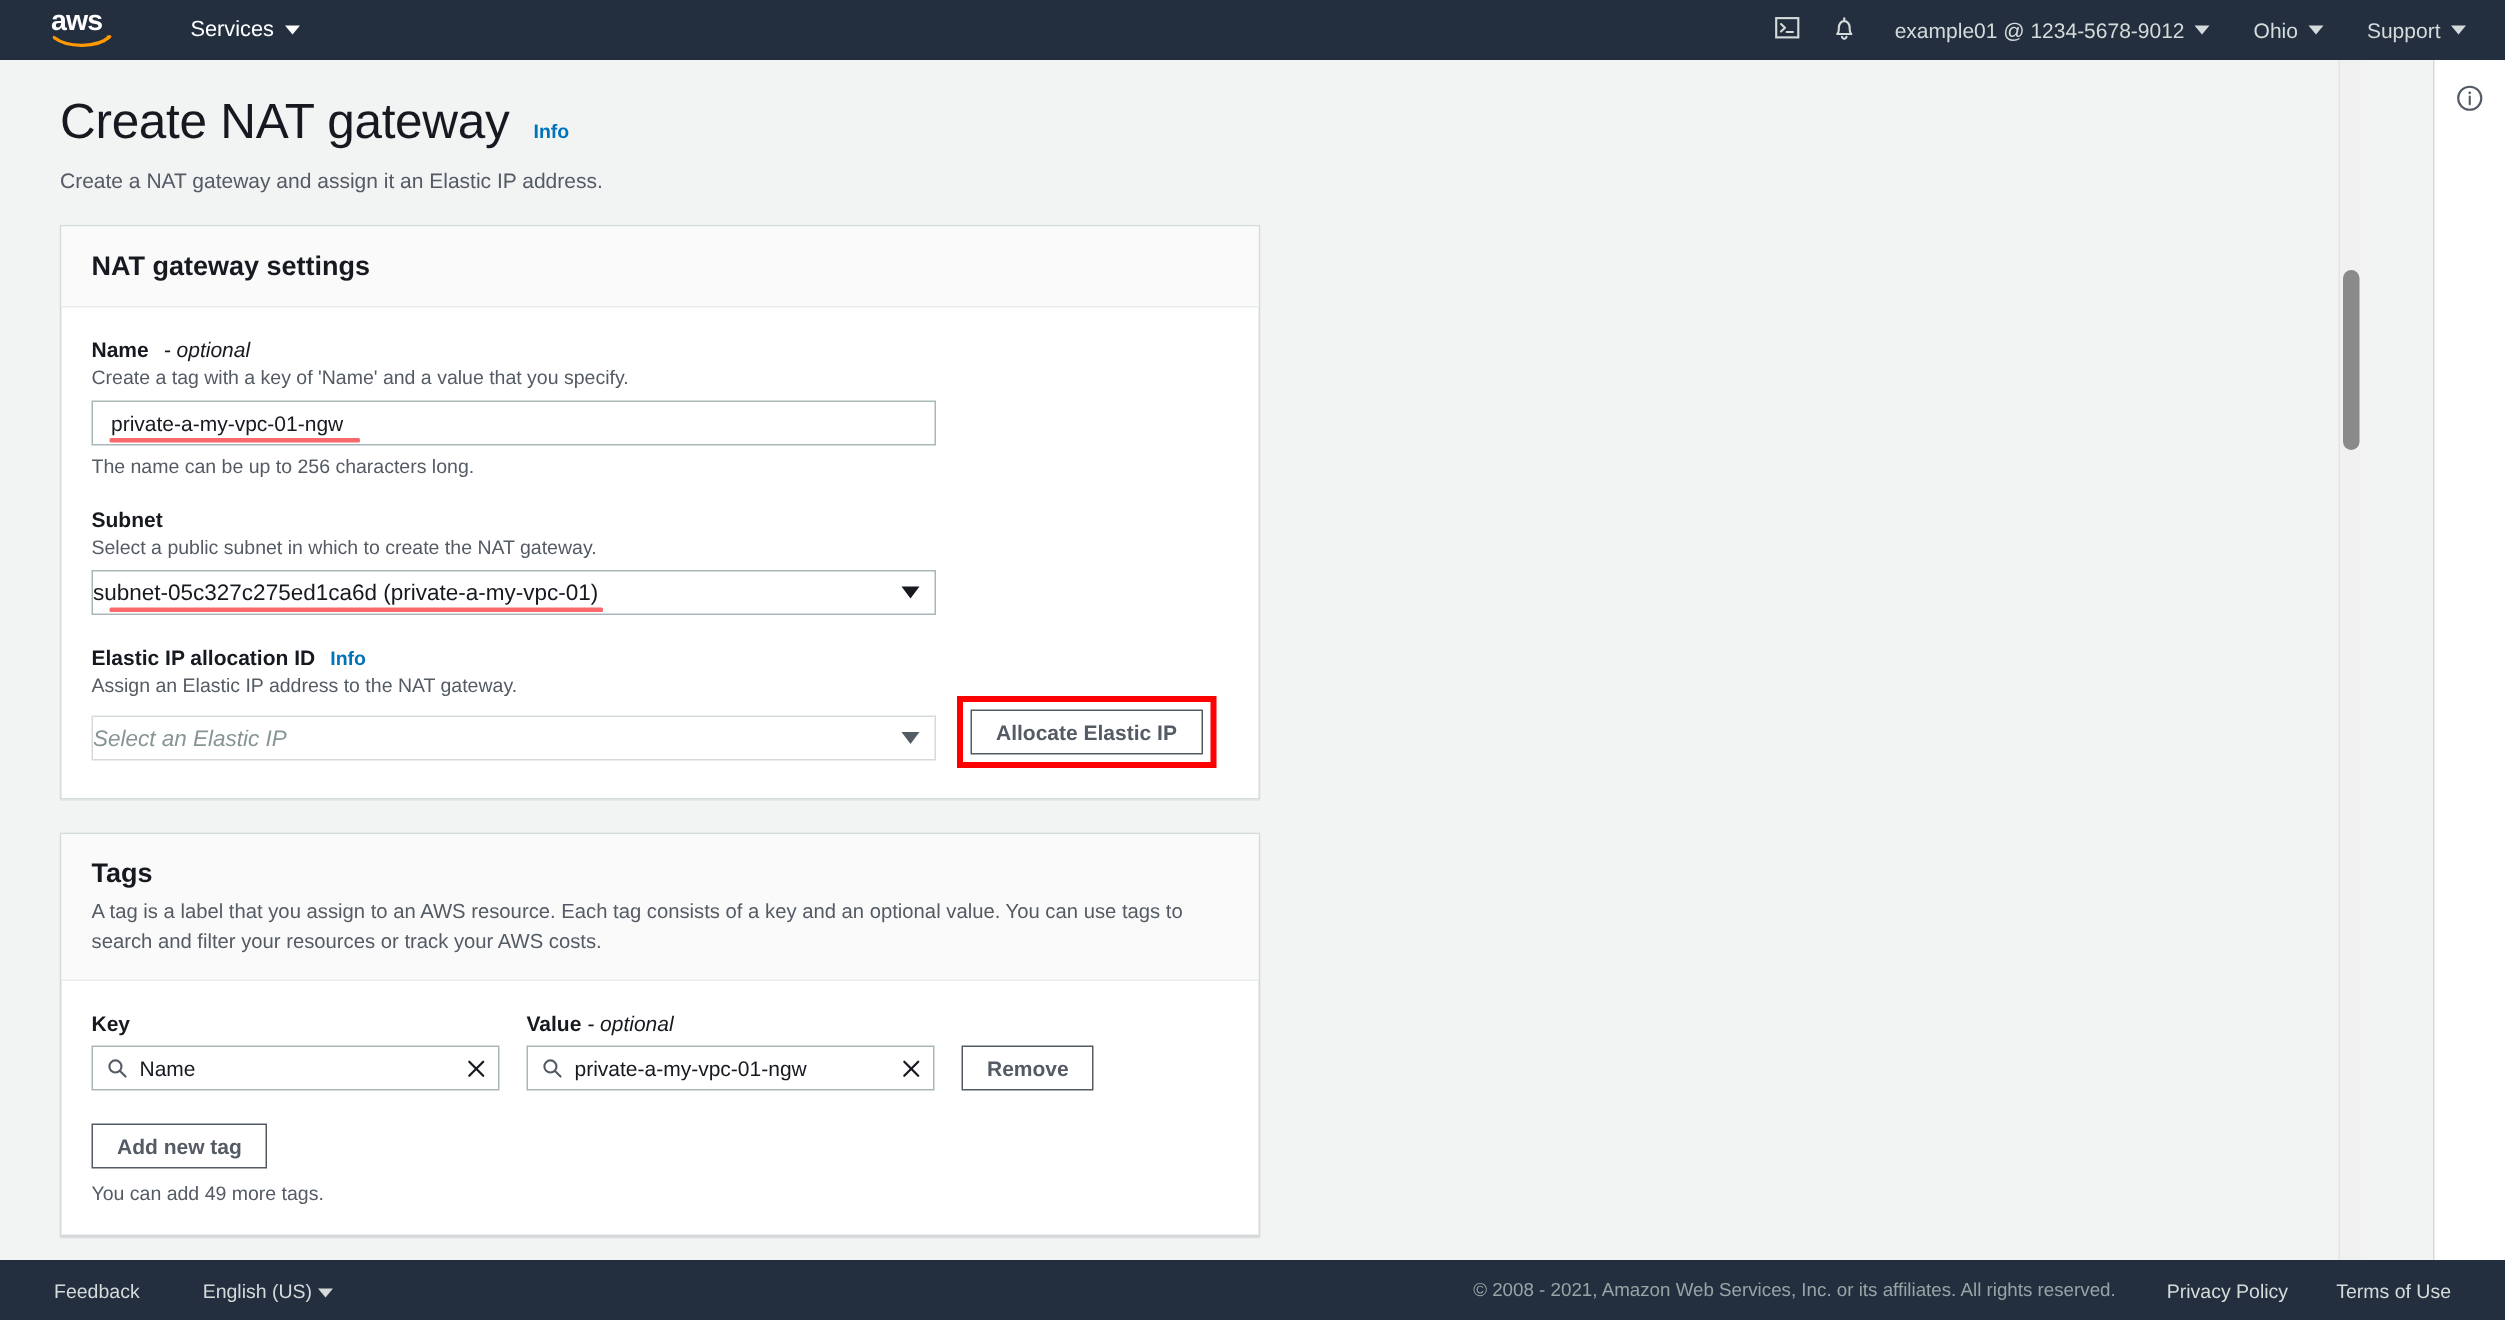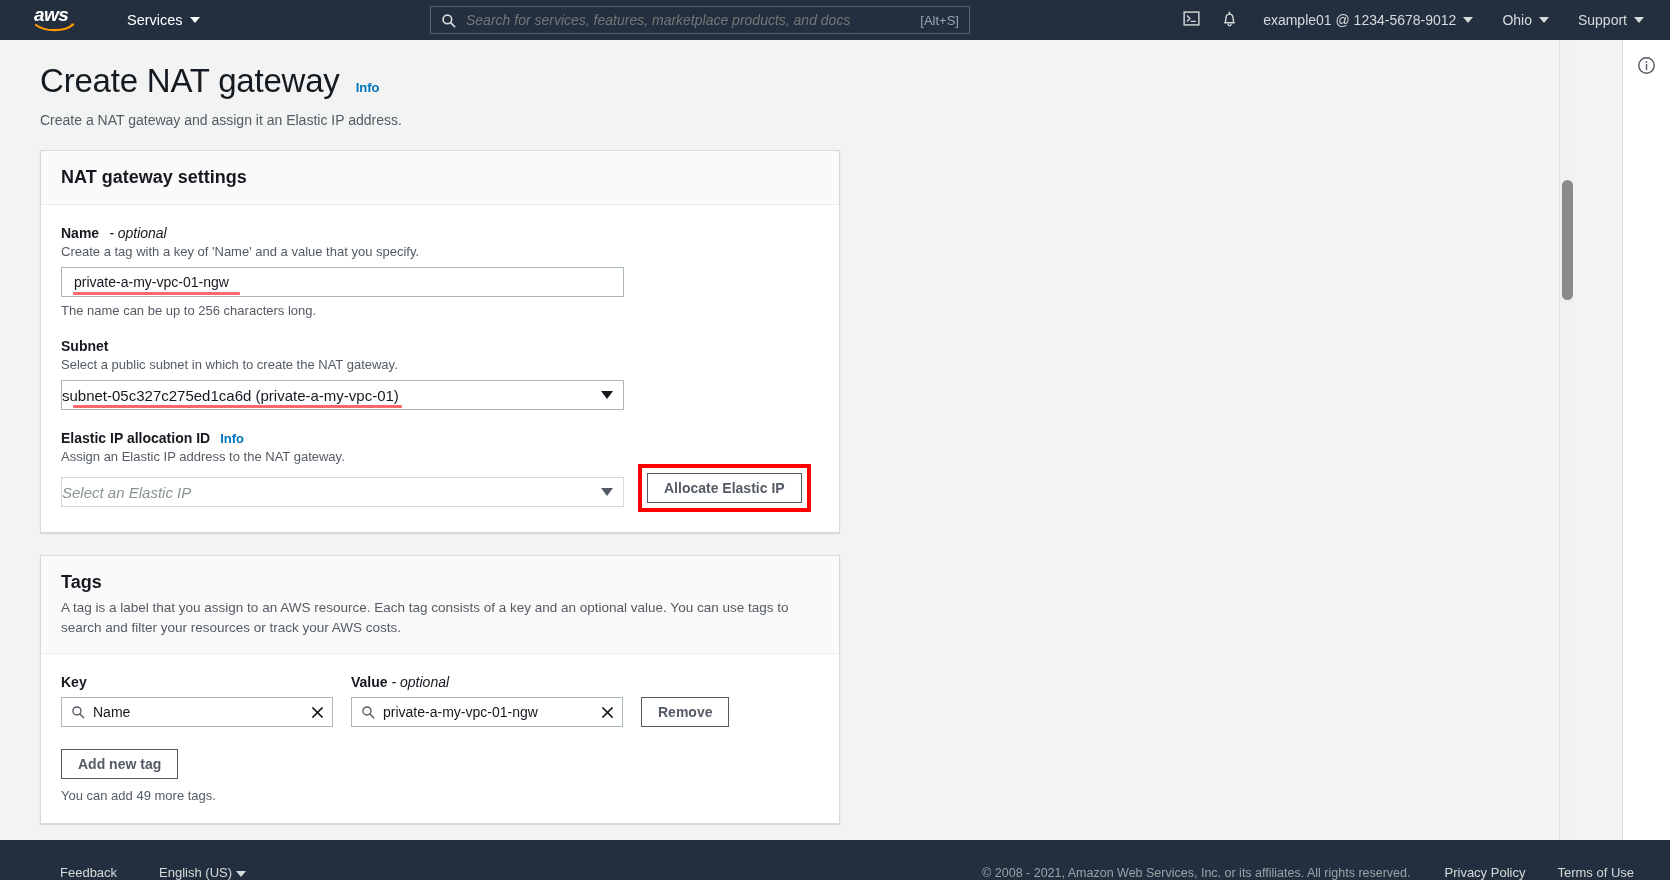--- a/index.html
+++ b/index.html
@@ -29,21 +29,20 @@
     position: relative;
     display: block;
   }
   .aws-logo .wordmark {
     color: #ffffff;
     font-size: 19px;
     font-weight: 700;
     letter-spacing: -0.6px;
     line-height: 18px;
     font-family: "Liberation Sans", sans-serif;
-    font-style: italic;
   }
   .aws-logo .smile {
     position: absolute;
     left: 1px;
     top: 17px;
     width: 40px;
     height: 9px;
     overflow: hidden;
   }
   .aws-logo .smile svg { display: block; }
@@ -392,25 +391,24 @@
 
   
   .footer {
     position: absolute;
     bottom: 0;
     left: 0;
     width: 1670px;
     height: 40px;
     background: #232f3e;
     display: flex;
-    align-items: flex-end;
+    align-items: center;
     color: #d5dbdb;
     font-size: 13px;
     z-index: 10;
-    padding-left: 24px;
   }
   .footer-left { display: flex; align-items: center; gap: 10px; padding-left: 20px; }
   .footer-right {
     margin-left: auto;
     display: flex;
     align-items: center;
     gap: 0;
     padding-right: 20px;
   }
   .footer-item { padding: 0 16px; cursor: pointer; white-space: nowrap; }
@@ -429,30 +427,20 @@
         <path d="M36 0.6 L39.5 1.2 L37.2 3.6 Z" fill="#ff9900"></path>
       </svg>
     </div>
   </div>
 
   <div class="services-menu">
     <span>Services</span>
     <span class="caret"></span>
   </div>
 
-  <div class="searchbox">
-    <span class="sicon">
-      <svg width="15" height="15" viewBox="0 0 16 16" fill="none" stroke="currentColor" stroke-width="1.8">
-        <circle cx="6.8" cy="6.8" r="4.6"></circle>
-          <line x1="10.3" y1="10.3" x2="14.5" y2="14.5" stroke-linecap="round"></line>
-      </svg>
-    </span>
-    <input class="sinput" type="text" placeholder="Search for services, features, marketplace products, and docs" style="">
-    <span class="shortcut">[Alt+S]</span>
-  </div>
 
   <div class="nav-right">
     <div class="nav-icon-btn">
       <span>
         <svg width="17" height="17" viewBox="0 0 18 18" fill="none" stroke="currentColor" stroke-width="1.5">
           <rect x="1.2" y="2.2" width="15.6" height="13.6"></rect>
           <polyline points="4.6,6.4 7.4,9 4.6,11.6" stroke-linecap="round" stroke-linejoin="round"></polyline>
           <line x1="8.6" y1="12" x2="13" y2="12" stroke-linecap="round"></line>
         </svg>
       </span>

